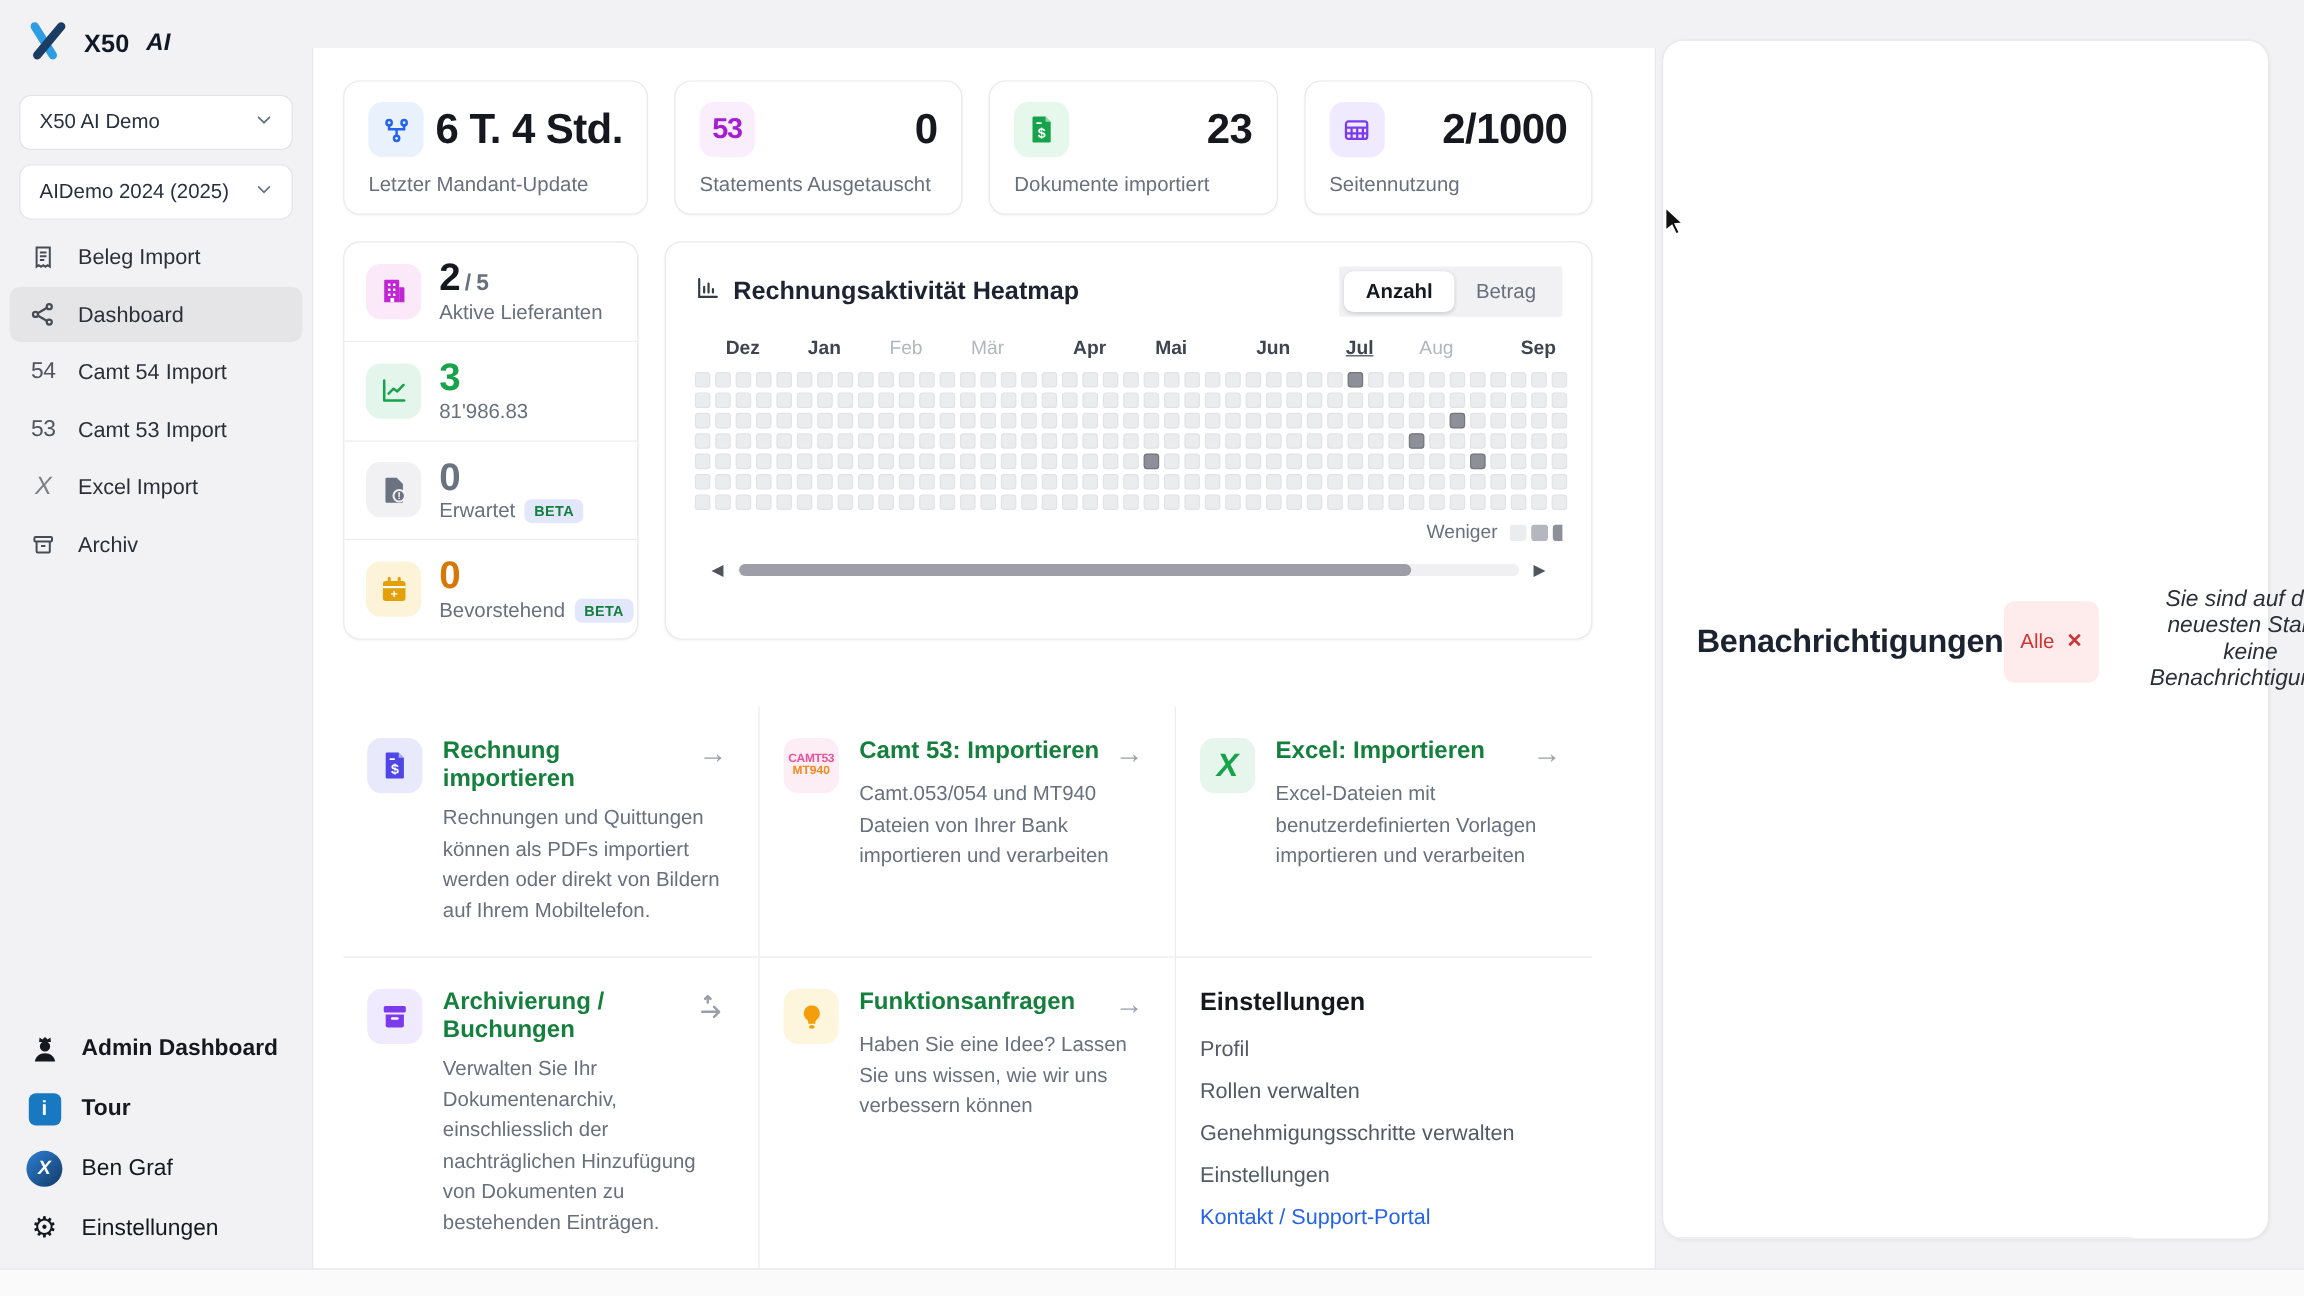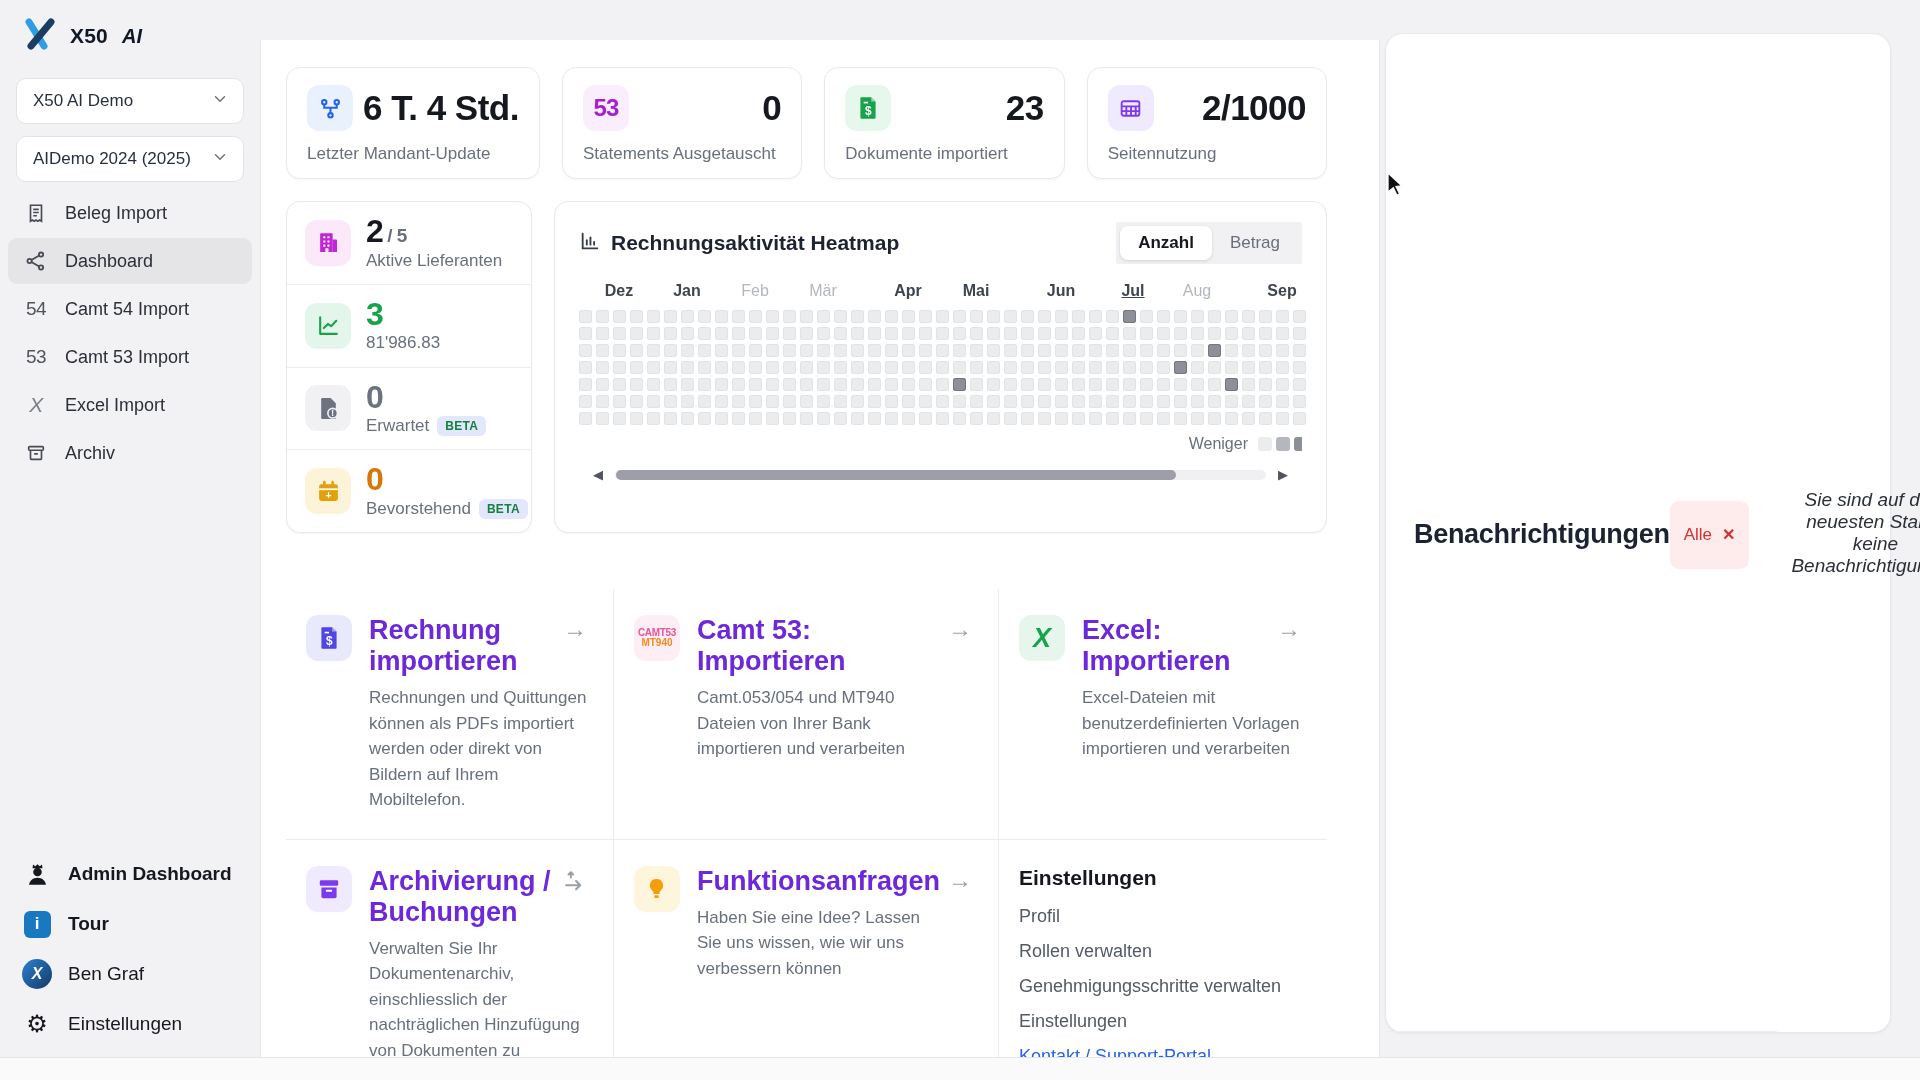--- a/index.html
+++ b/index.html
@@ -79,21 +79,21 @@
   .thumb { position:absolute; left:1px; top:0; height:10px; width:86%; background:#9d9ea7; border-radius:6px; cursor:grab; }
 
   
   .actions { margin-top:56px; display:grid; grid-template-columns:1fr 1fr 1fr; }
   .acell { padding:26px 26px 26px 20px; cursor:pointer; }
   .acell:nth-child(3n+1), .acell:nth-child(3n+2) { border-right:1px solid #ececef; }
   .acell:nth-child(-n+3) { border-bottom:1px solid #ececef; min-height:162px; }
   .acell-inner { display:flex; gap:17px; }
   .a-txt { flex:1; }
   .a-title-row { display:flex; align-items:flex-start; justify-content:space-between; gap:8px; }
-  .a-title { font-size:27px; font-weight:700; color:#6d28d9; }
+  .a-title { font-size:20px; font-weight:700; color:#15803d; }
   .a-arrow { color:#9aa0ab; flex:none; margin-top:2px; }
   .a-arrow .uni { font-size:24px; line-height:1; }
   .a-desc { margin-top:8px; font-size:17px; line-height:1.5; color:#68707e; max-width:250px; }
   .camtlogo { display:flex; flex-direction:column; align-items:center; justify-content:center; line-height:1; }
   .camtlogo b { font-size:10px; letter-spacing:-.3px; color:#e9549a; }
   .camtlogo i { font-style:normal; font-size:10px; font-weight:800; color:#f28a1f; }
   .excel-logo { font-weight:800; font-size:27px; font-style:italic; color:#16a34a; }
   .settings-cell h3 { font-size:21px; font-weight:700; color:#15181e; }
   .settings-cell ul { list-style:none; margin-top:16px; }
   .settings-cell li { font-size:18px; color:#525a66; margin:0 0 14px 0; cursor:pointer; }

